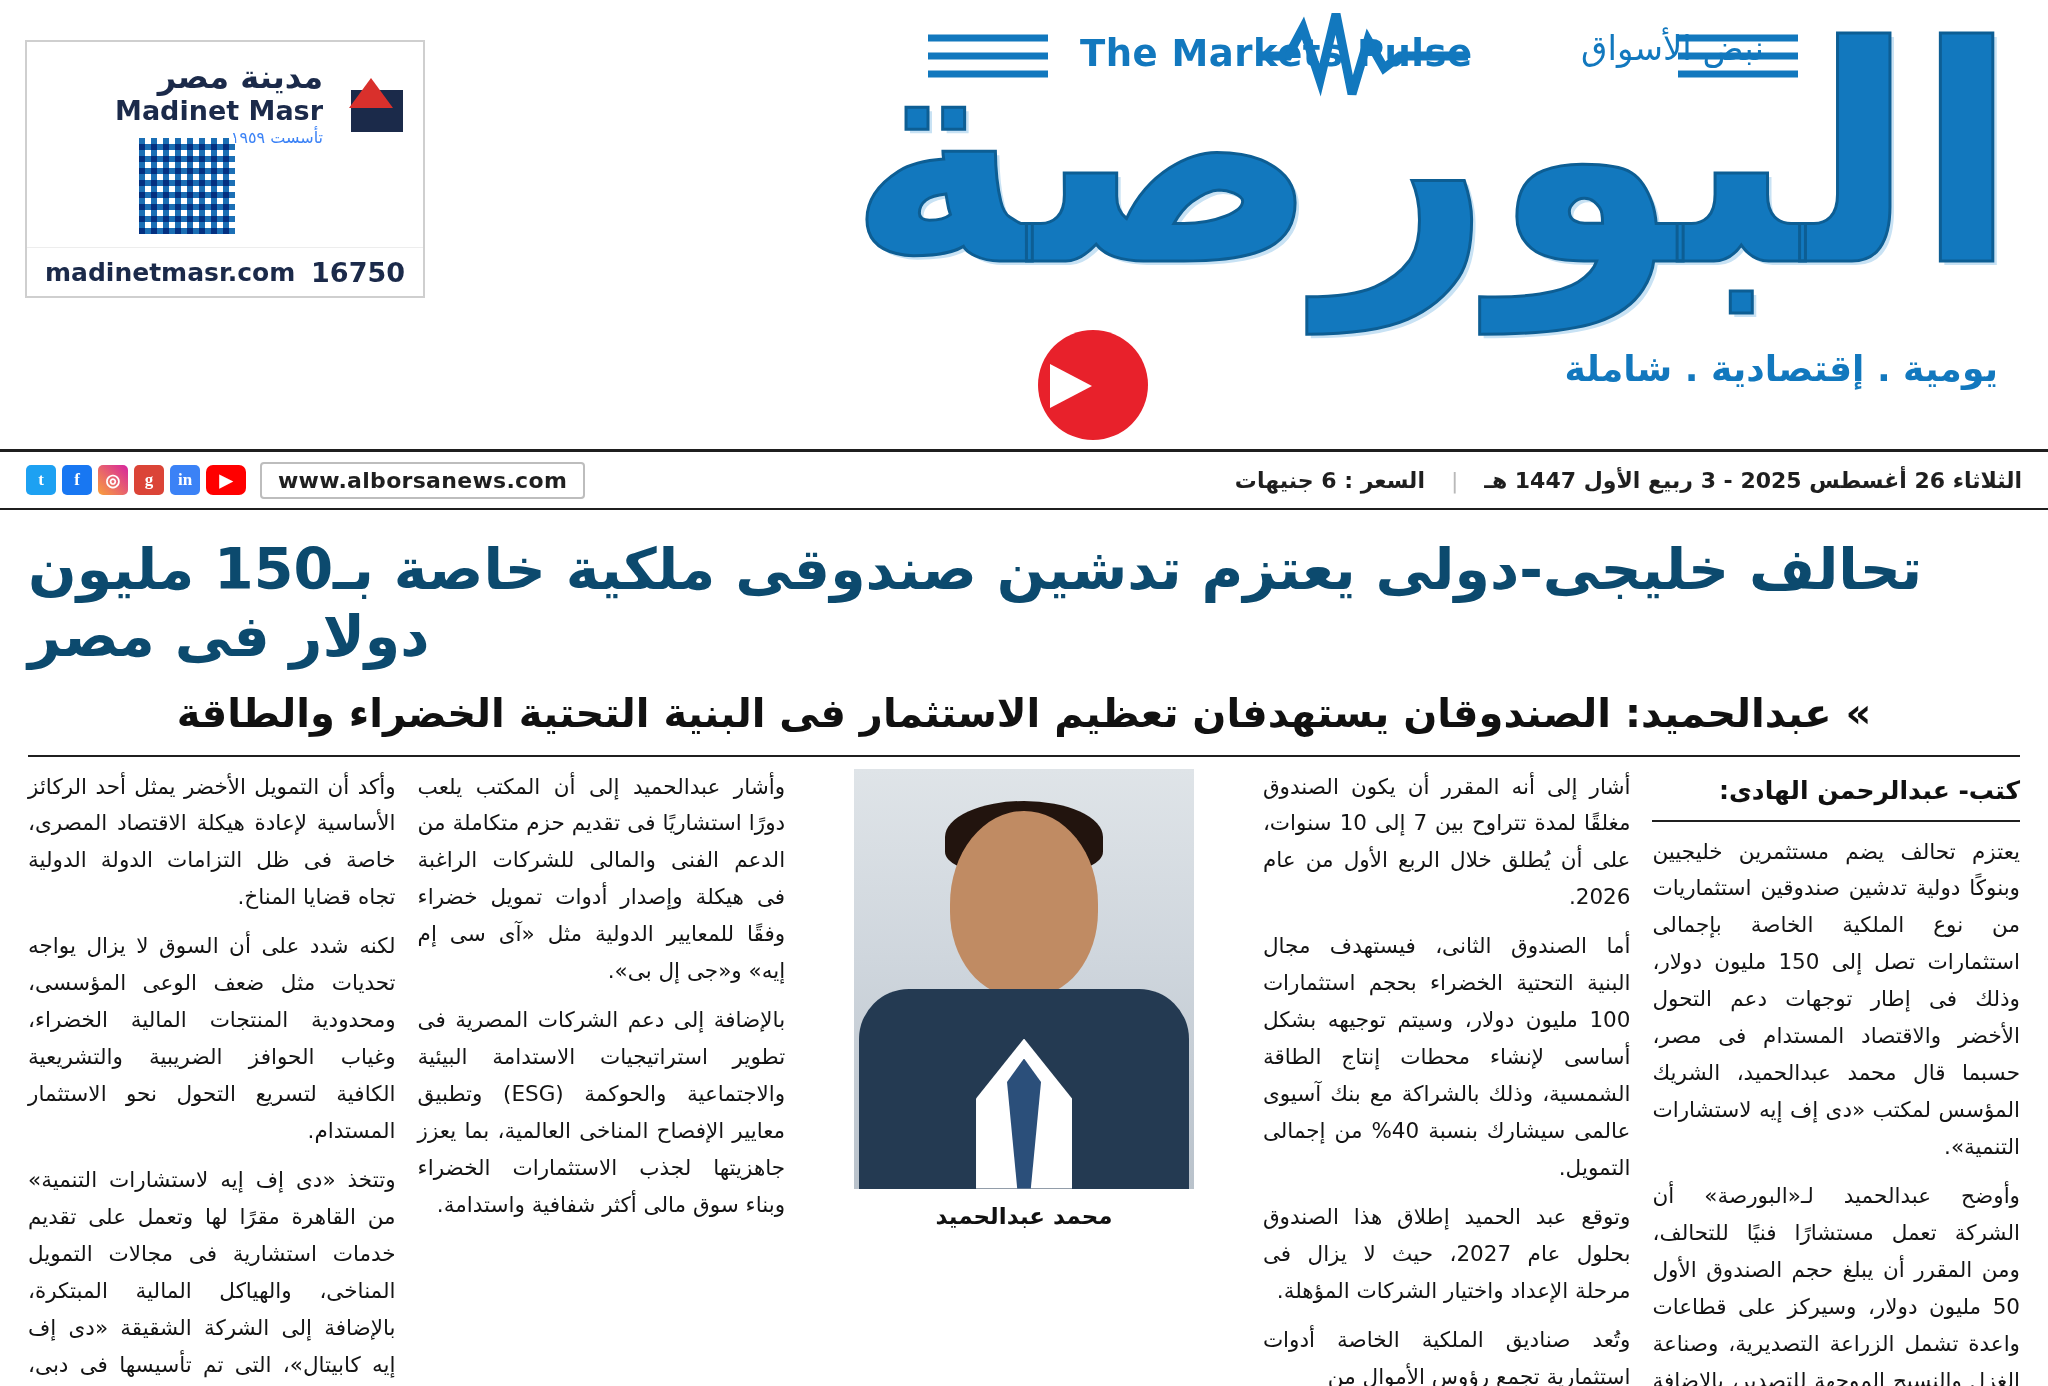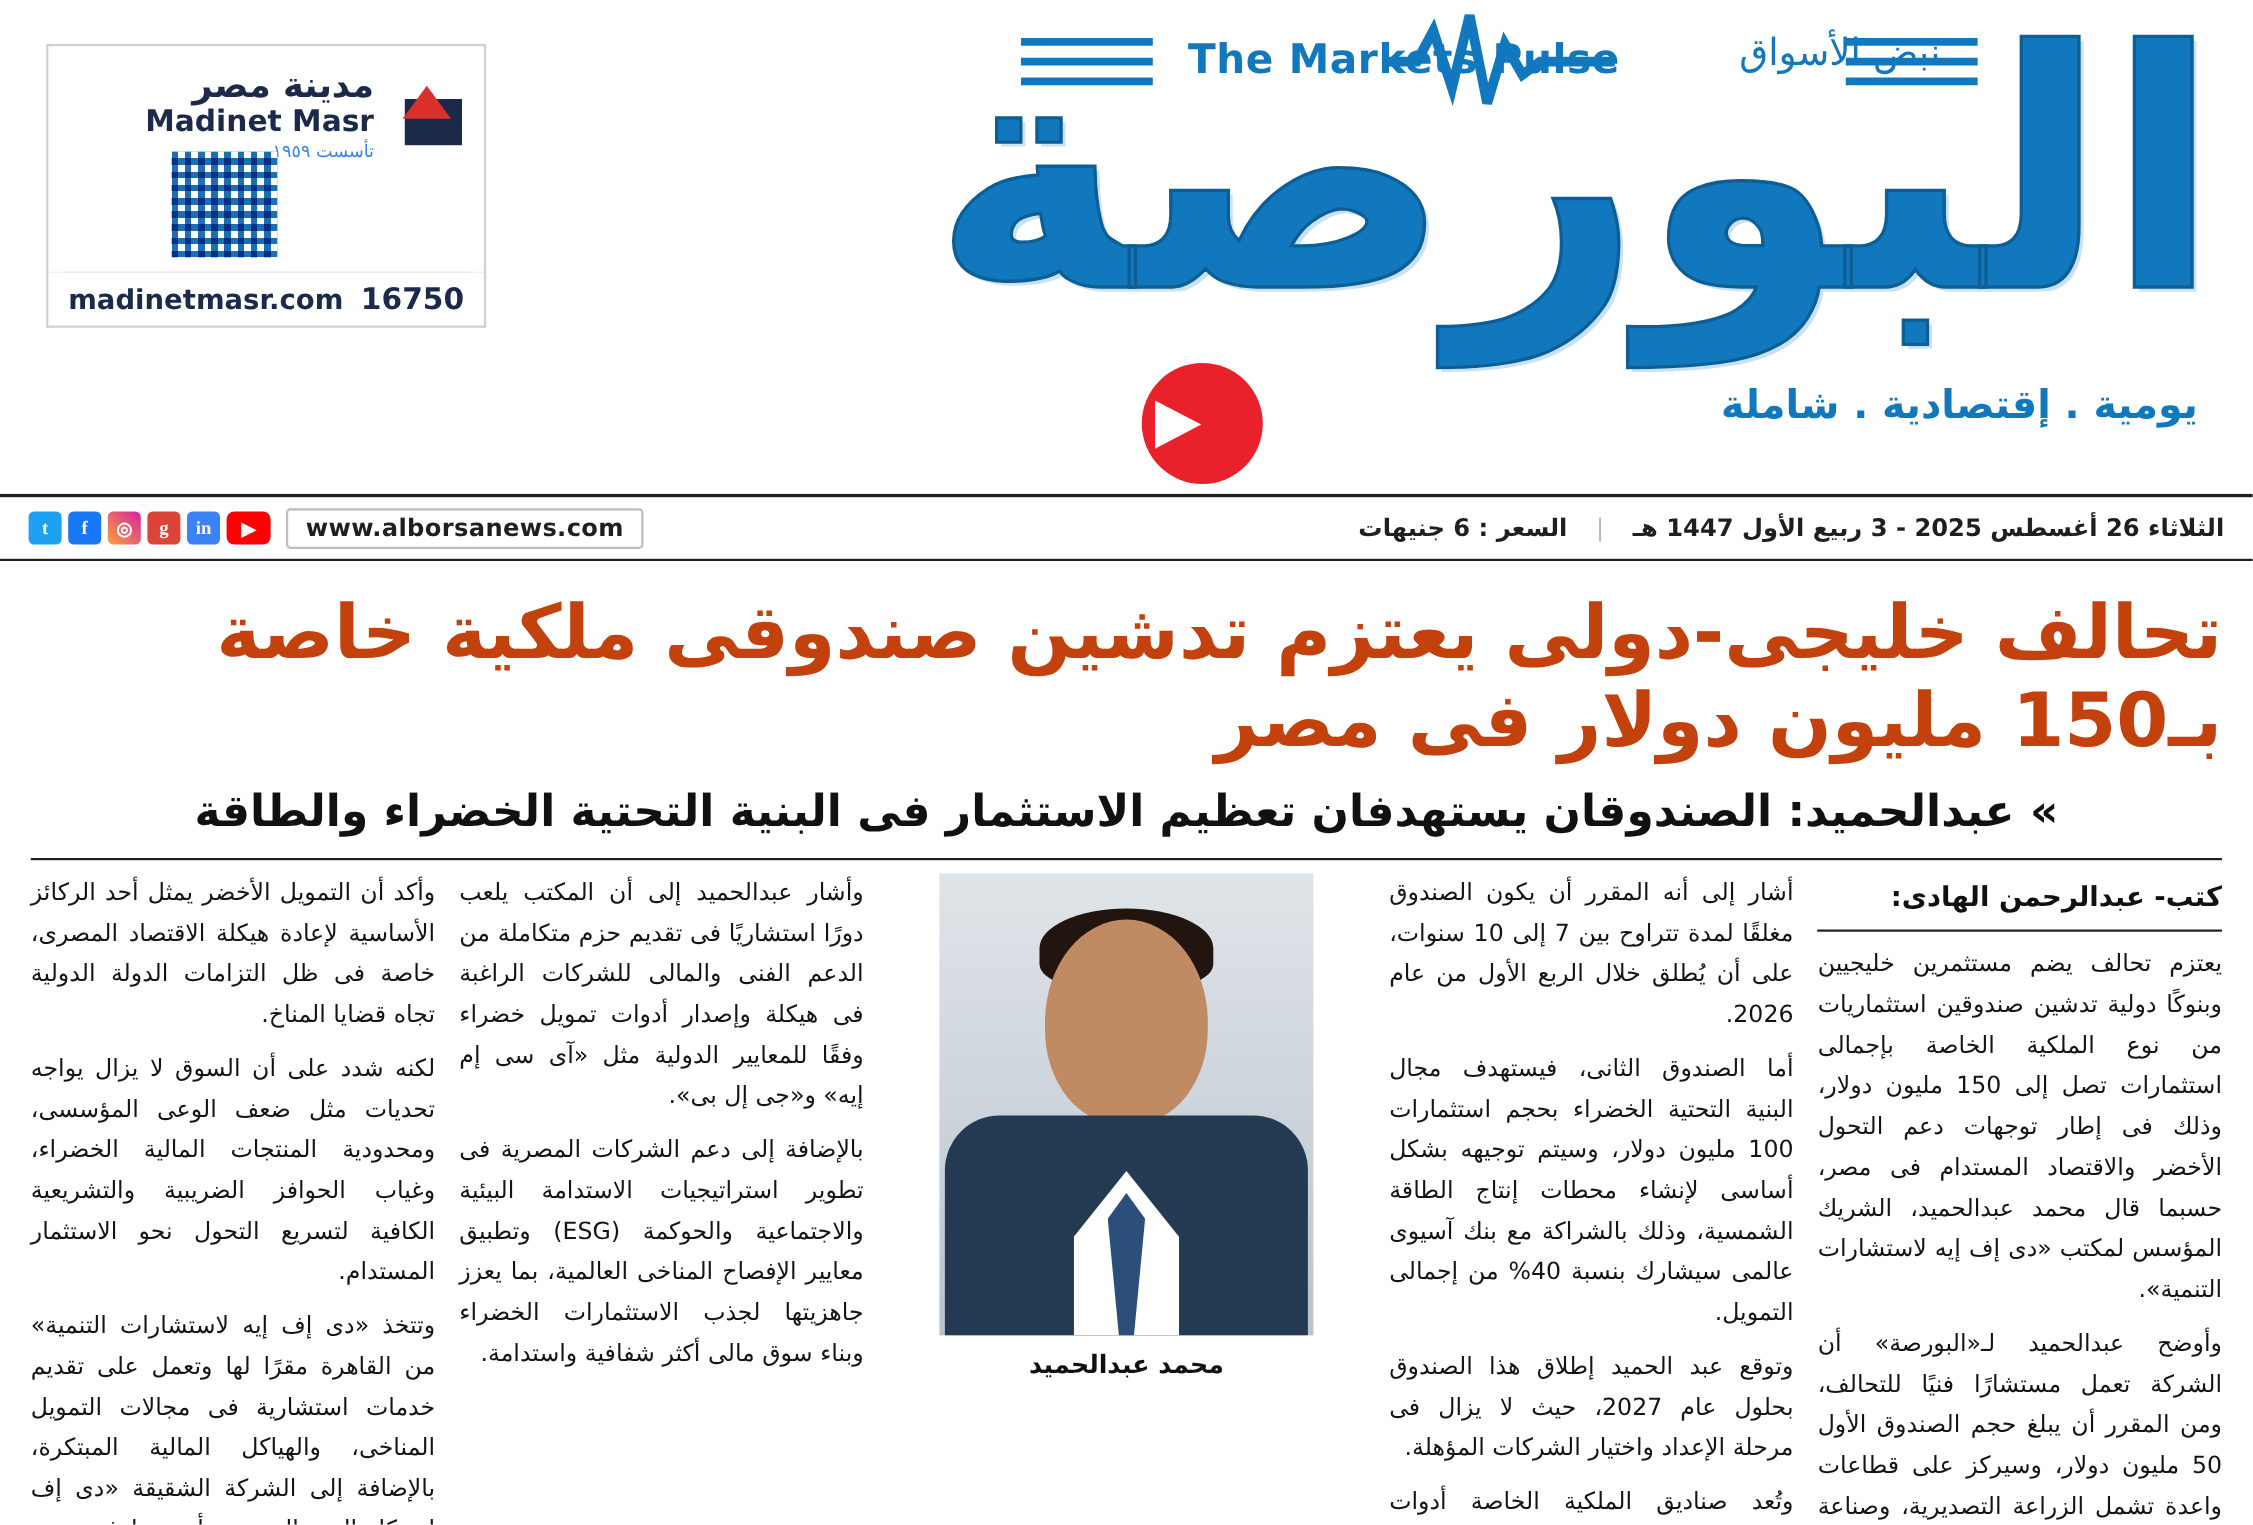--- a/index.html
+++ b/index.html
@@ -103,21 +103,21 @@
     width: 0;
     height: 0;
     border-left: 42px solid #ffffff;
     border-top: 22px solid transparent;
     border-bottom: 22px solid transparent;
   }
 
   
   .ad-box {
     position: absolute;
-    left: 42px;
+    left: 25px;
     top: 40px;
     width: 400px;
     height: 258px;
     border: 2px solid #cfcfcf;
     box-sizing: border-box;
     background: #ffffff;
   }
   .ad-top {
     display: flex;
     align-items: center;
@@ -261,24 +261,24 @@
   .s-gp { background: #db4437; }
   .s-in { background: #3b82f6; }
   .s-yt { background: #ff0000; width: 40px; border-radius: 7px; }
 
   
   .headline-wrap {
     padding: 26px 28px 0 28px;
     direction: rtl;
   }
   .headline-main {
-    color: #c2410c;
-    font-size: 68px;
+    color: #0c4a6e;
+    font-size: 57px;
     font-weight: 900;
-    text-align: right;
+    text-align: left;
     line-height: 1.18;
     letter-spacing: -1px;
   }
   .headline-sub {
     margin-top: 16px;
     font-size: 40px;
     font-weight: 800;
     color: #111111;
     text-align: center;
     line-height: 1.3;

